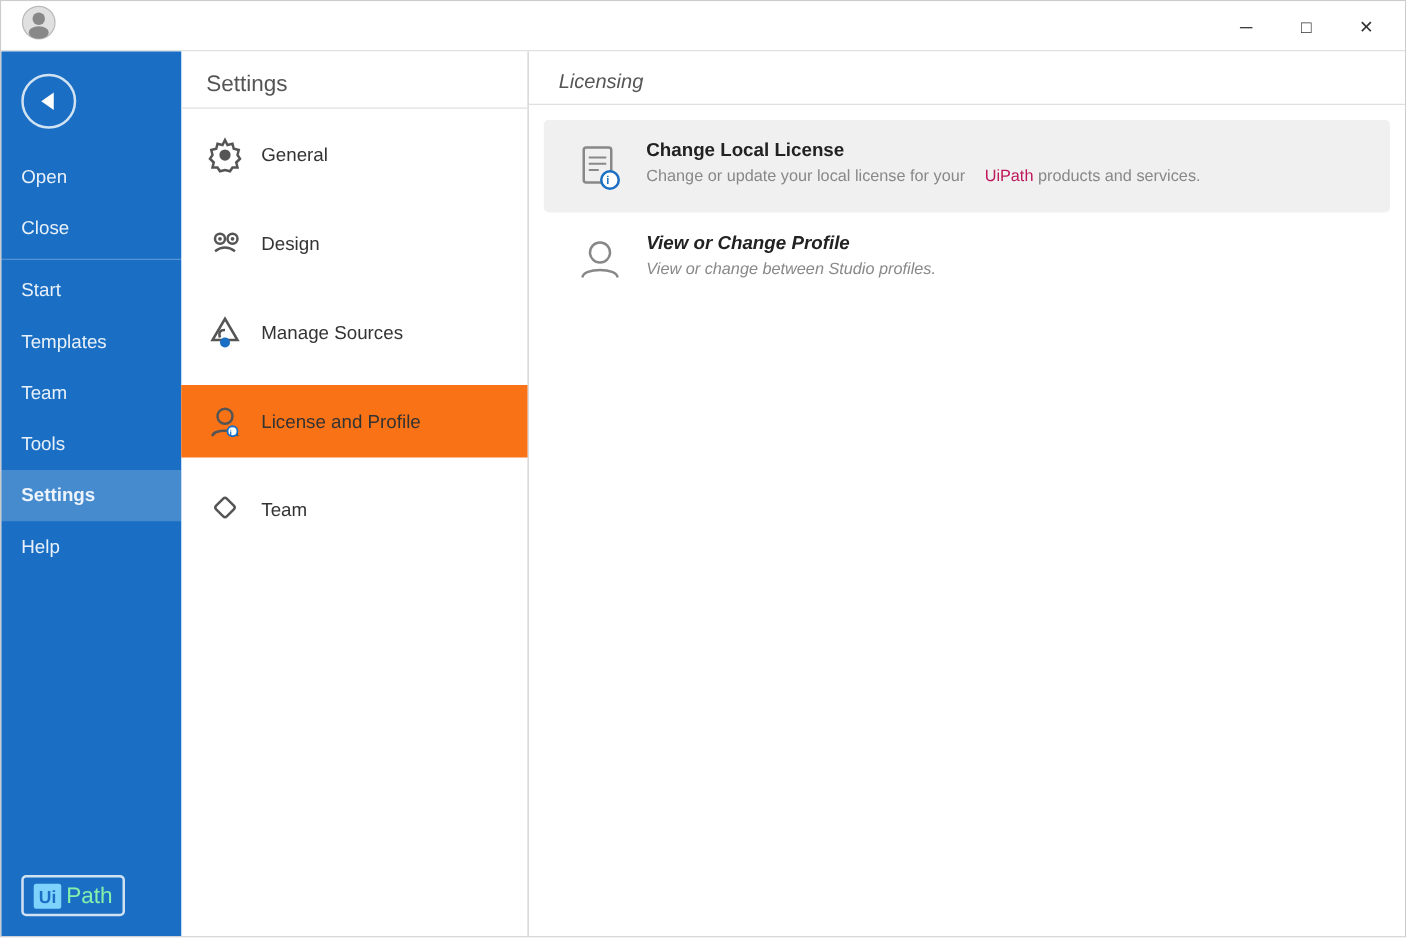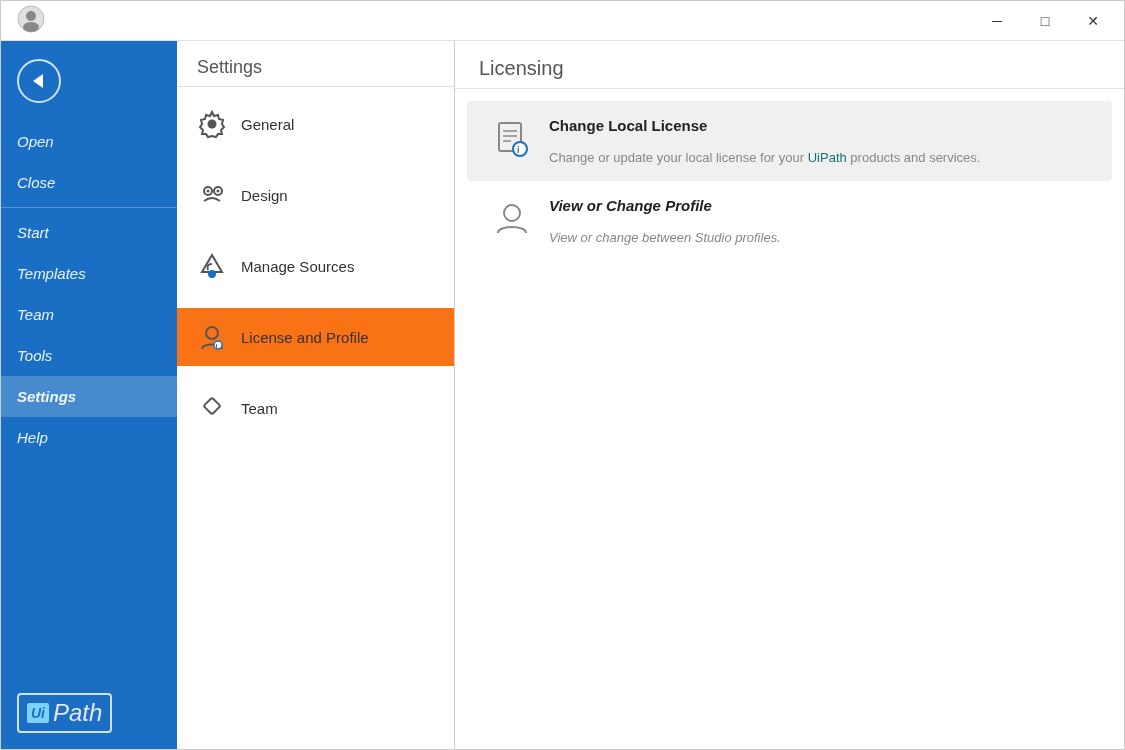--- a/index.html
+++ b/index.html
@@ -10,56 +10,56 @@
     
     .title-bar { height: 40px; background: #fff; display: flex; align-items: center; justify-content: flex-end; padding: 0 8px; border-bottom: 1px solid #e0e0e0; }
     .title-bar-controls { display: flex; align-items: center; gap: 2px; }
     .title-bar-user { margin-right: auto; margin-left: 8px; }
     .window-btn { width: 46px; height: 32px; border: none; background: transparent; cursor: pointer; display: flex; align-items: center; justify-content: center; font-size: 14px; color: #333; }
 
     
     .main { display: flex; flex: 1; overflow: hidden; }
 
     
-    .sidebar { width: 176px; background: #1a6fc4; display: flex; flex-direction: column; color: #fff; font-style: italic; }
+    .sidebar { width: 144px; background: #1a6fc4; display: flex; flex-direction: column; color: #fff; }
     .sidebar-back { padding: 18px 16px; }
     .back-circle { width: 44px; height: 44px; border-radius: 50%; border: 2px solid rgba(255,255,255,0.8); display: flex; align-items: center; justify-content: center; cursor: pointer; }
     .back-arrow { width: 0; height: 0; border-top: 7px solid transparent; border-bottom: 7px solid transparent; border-right: 10px solid #fff; margin-right: 3px; }
 
     .sidebar-nav { display: flex; flex-direction: column; flex: 1; }
     .sidebar-item { padding: 12px 16px; cursor: pointer; font-size: 15px; color: rgba(255,255,255,0.9); }
     .sidebar-item.active { background: rgba(255,255,255,0.2); font-weight: 600; }
     .sidebar-divider { border: none; border-top: 1px solid rgba(255,255,255,0.25); margin: 4px 0; }
 
     .sidebar-logo { padding: 16px; margin-top: auto; }
     .logo-box { border: 2px solid rgba(255,255,255,0.8); border-radius: 4px; padding: 4px 8px; display: inline-flex; align-items: center; gap: 4px; }
     .logo-ui { background: #7dd3fc; color: #1a6fc4; font-weight: 700; font-size: 14px; padding: 2px 4px; border-radius: 2px; }
-    .logo-path { color: #e5e5e5; font-size: 24px; font-weight: 300; }
+    .logo-path { color: #86efac; font-size: 18px; font-weight: 300; }
 
     
     .settings-panel { width: 278px; border-right: 1px solid #d0d0d0; display: flex; flex-direction: column; }
     .settings-header { padding: 16px 20px 8px 20px; font-size: 18px; color: #555; font-weight: 400; border-bottom: 1px solid #e0e0e0; }
 
     .settings-nav { display: flex; flex-direction: column; padding: 8px 0; gap: 13px; }
     .settings-nav-item { display: flex; align-items: center; gap: 14px; padding: 14px 20px; cursor: pointer; font-size: 15px; color: #333; }
     .settings-nav-item.active { background: #f97316; }
     .settings-icon { width: 30px; height: 30px; display: flex; align-items: center; justify-content: center; flex-shrink: 0; }
 
     
     .content-area { flex: 1; display: flex; flex-direction: column; padding: 0; }
-    .content-header { padding: 16px 24px 8px 24px; font-size: 20px; color: #555; font-weight: 400; border-bottom: 1px solid #e0e0e0; }
+    .content-header { padding: 16px 24px 8px 24px; font-size: 16px; color: #555; font-style: italic; font-weight: 400; border-bottom: 1px solid #e0e0e0; }
 
     .content-items { padding: 12px 0; }
     .content-item { display: flex; align-items: flex-start; gap: 16px; padding: 16px 24px; cursor: pointer; }
     .content-item.active { background: #eef4fc; }
     .content-item-icon { width: 42px; height: 42px; display: flex; align-items: center; justify-content: center; flex-shrink: 0; }
-    .content-item-text { display: flex; flex-direction: column; gap: 16px; }
+    .content-item-text { display: flex; flex-direction: column; gap: 4px; }
     .content-item-title { font-size: 15px; font-weight: 600; color: #222; }
     .content-item-desc { font-size: 13px; color: #888; }
-    .content-item-desc a { color: #0f766e; text-decoration: none; }
+    .content-item-desc a { color: #be185d; text-decoration: none; margin-left: 12px; }
 
     
     svg { overflow: visible; }
   </style>
 </head>
 <body>
 
 <div class="window">
 
   <div class="title-bar">

